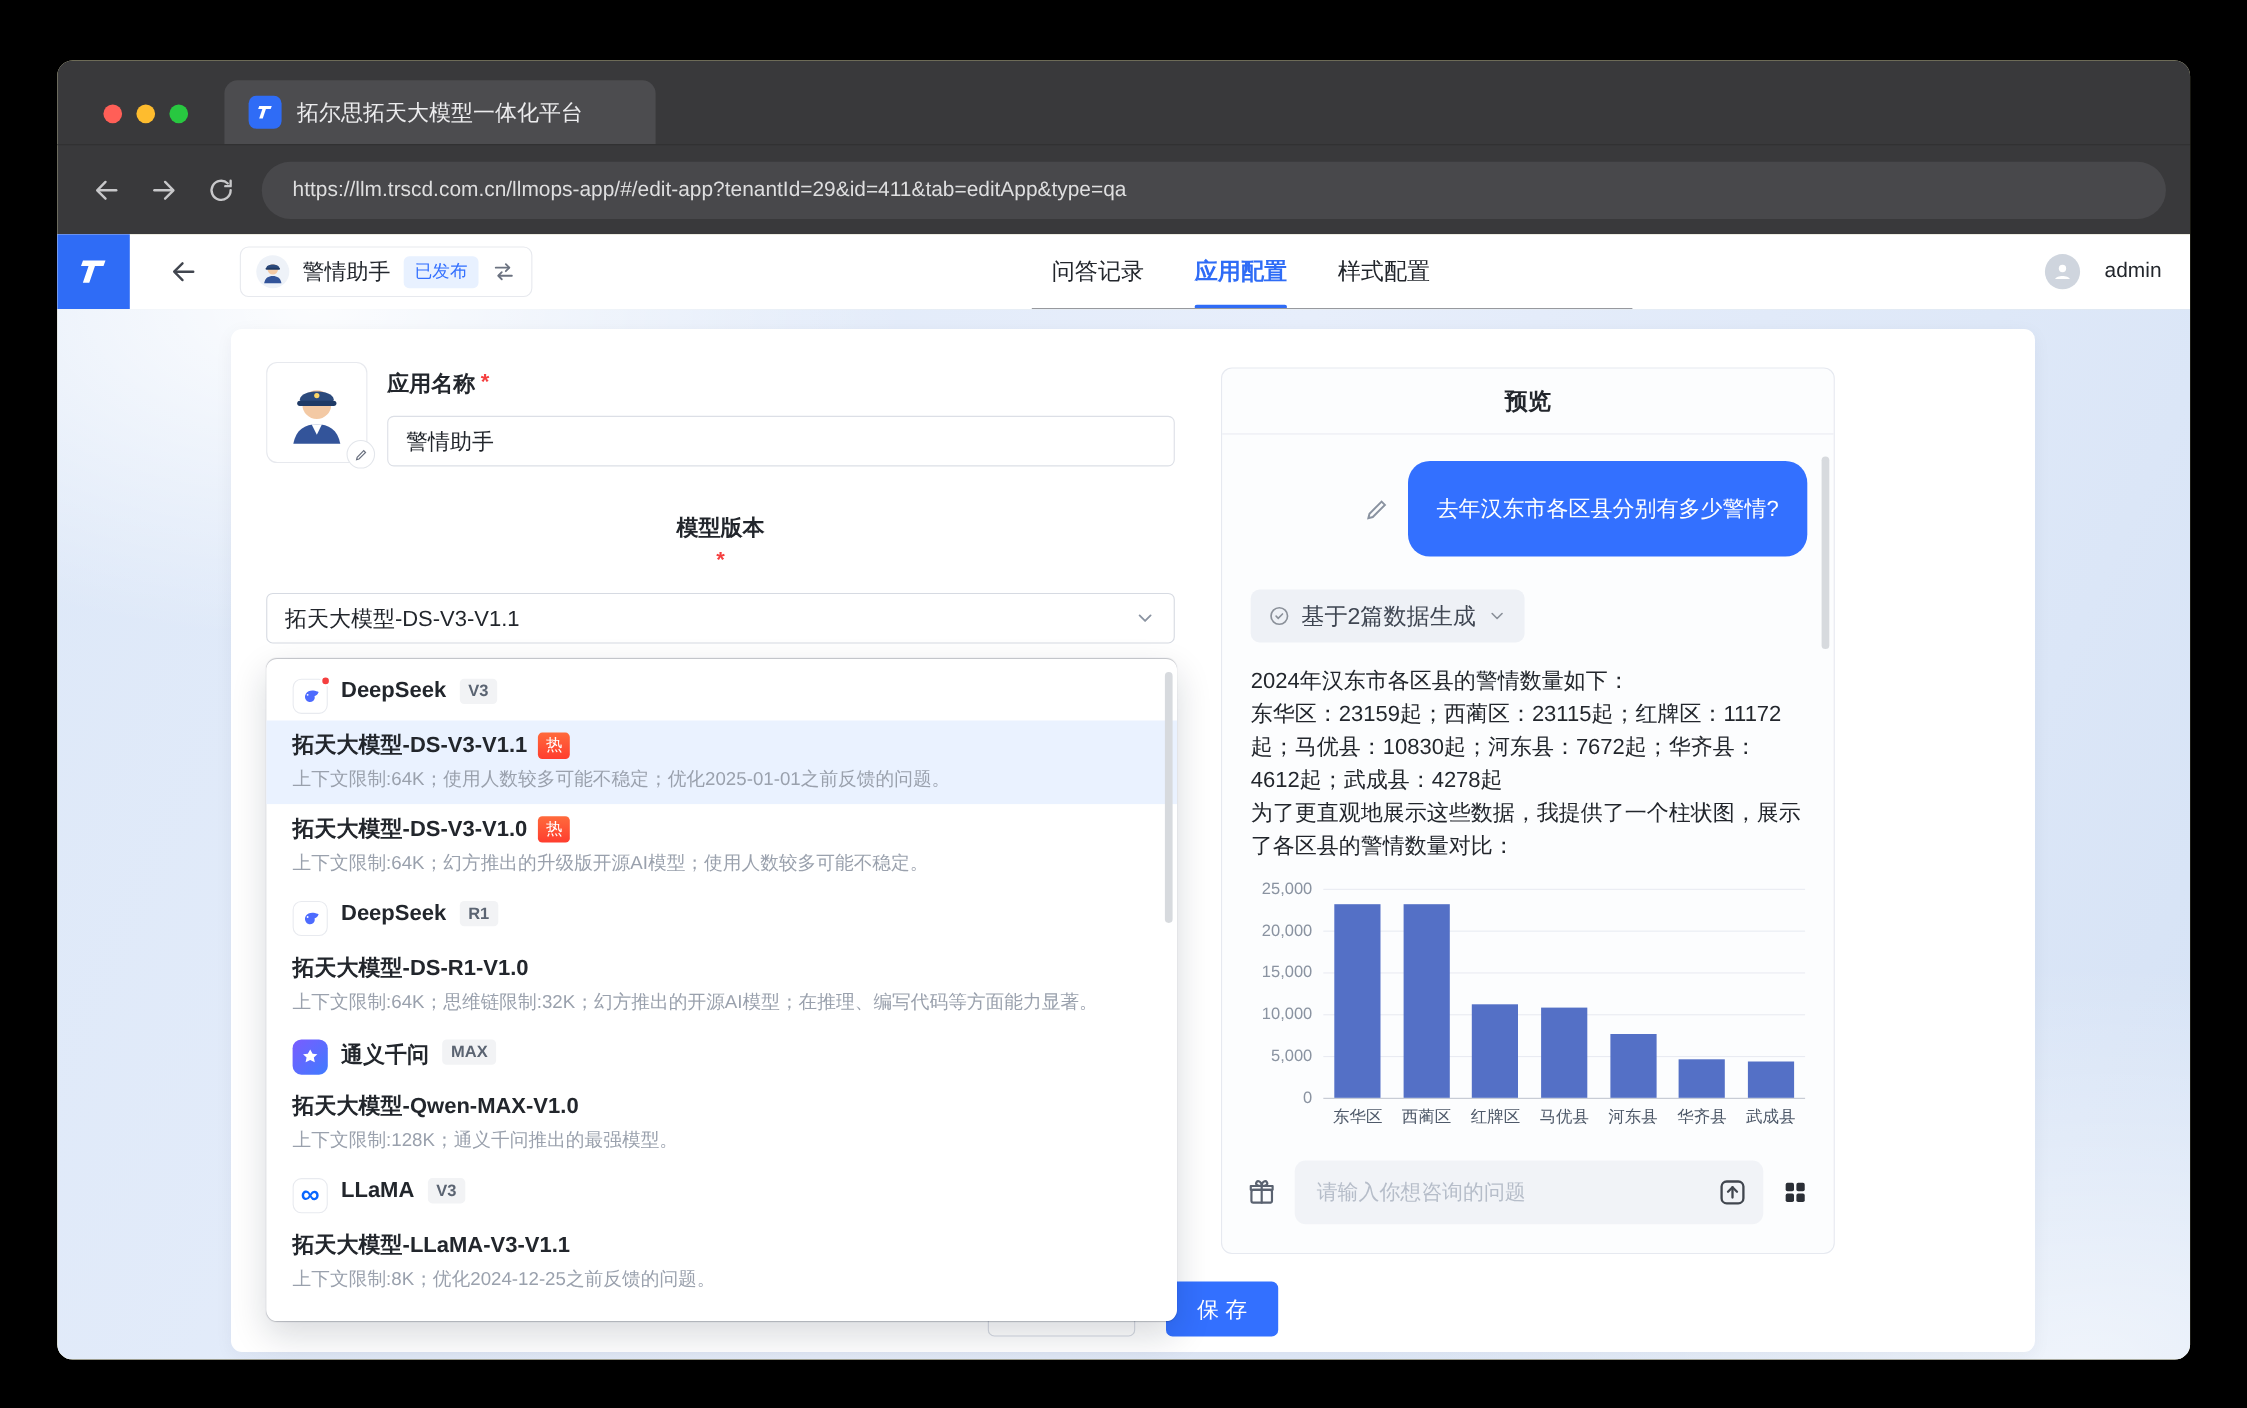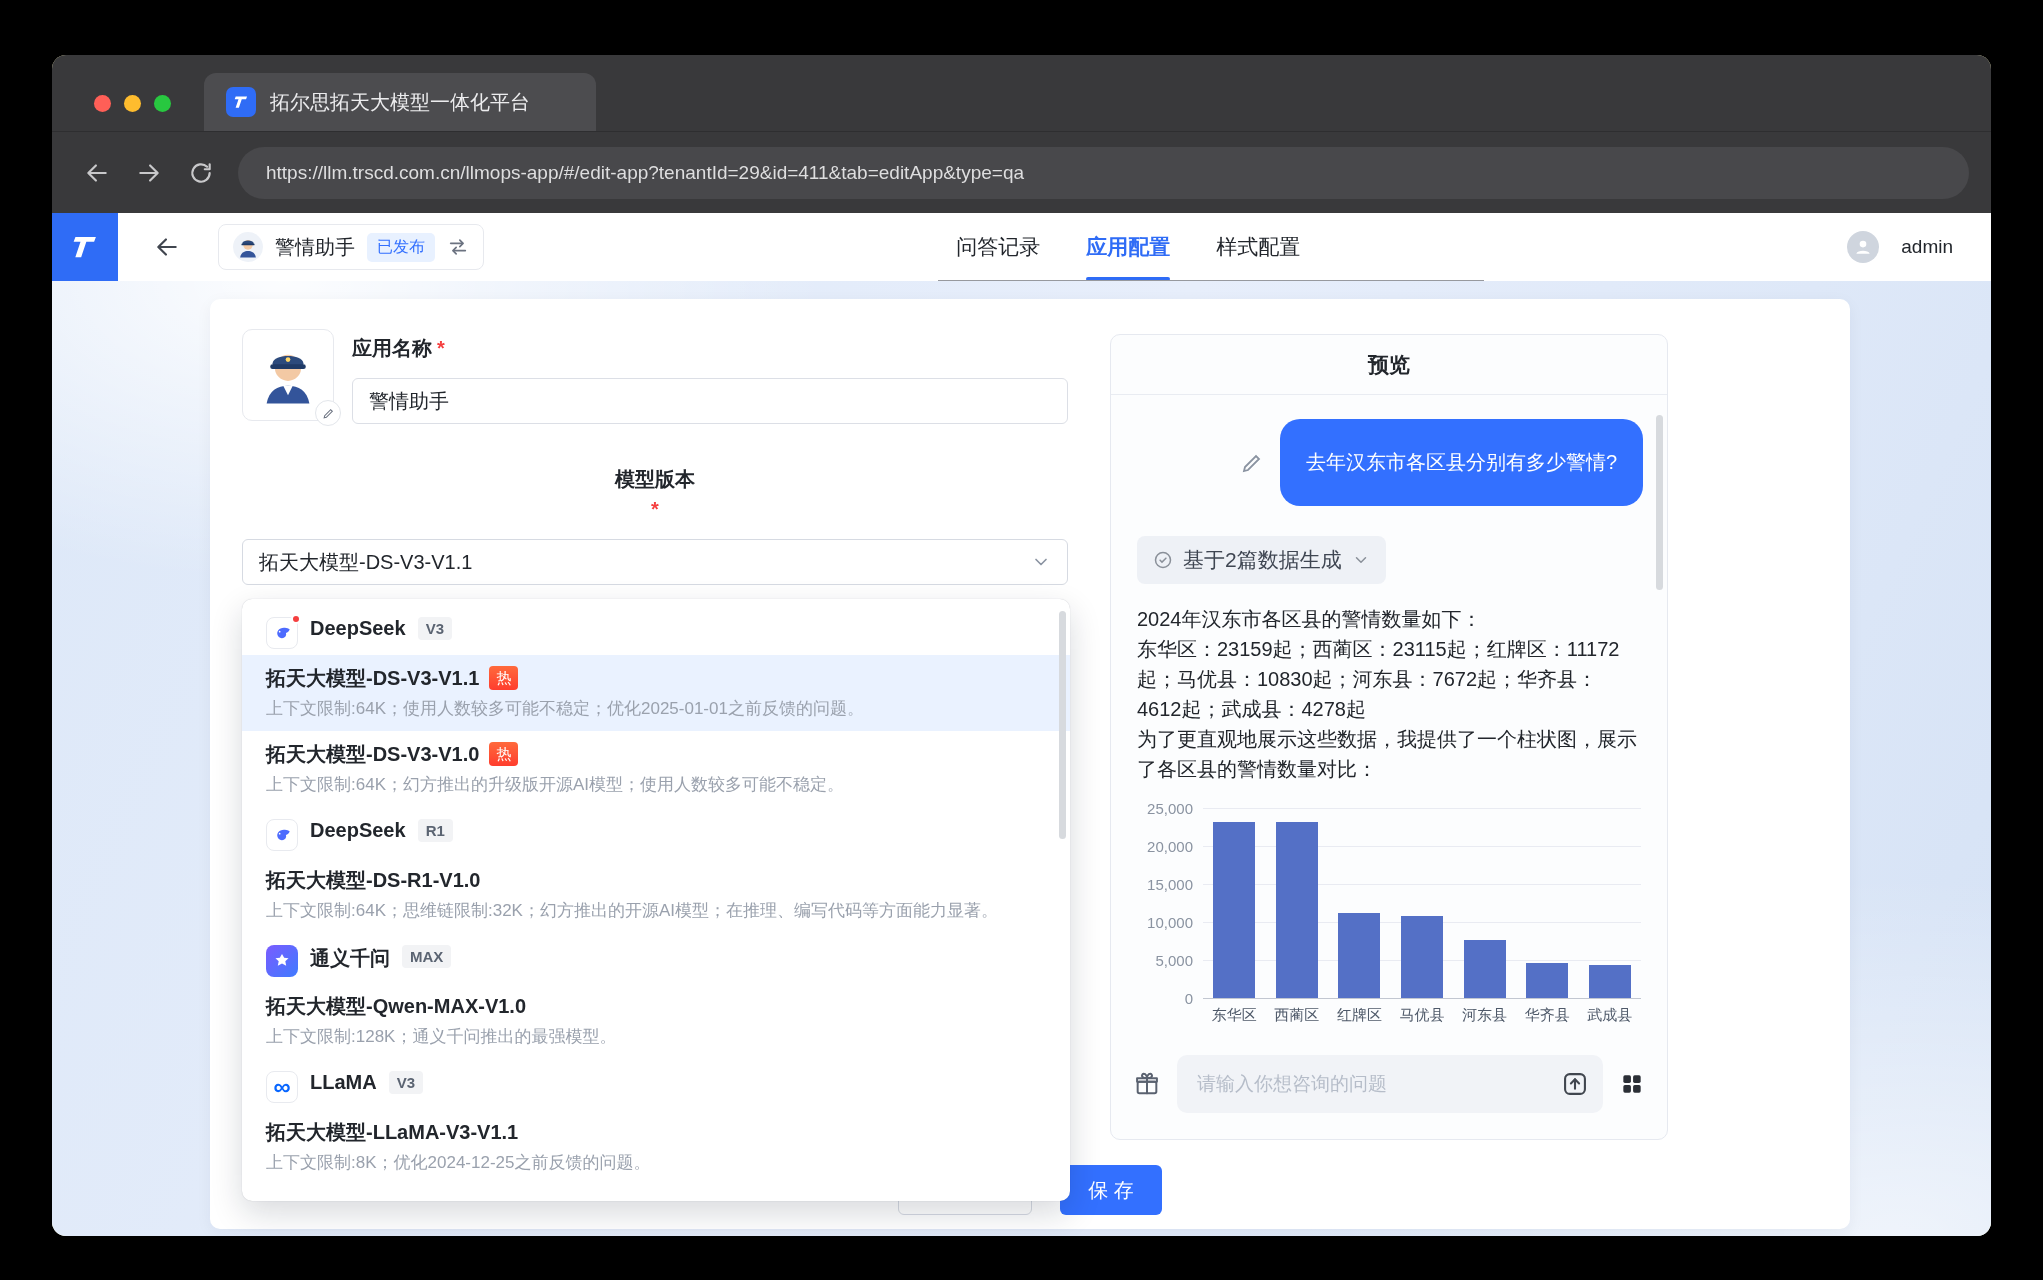--- a/index.html
+++ b/index.html
@@ -34,21 +34,21 @@
   .app-pill { margin-left:38px; height:46px; border:1px solid #e7e9ee; border-radius:8px;
               display:flex; align-items:center; gap:12px; padding:0 14px; background:#fff; }
   .mini-avatar { width:30px; height:30px; border-radius:50%; background:#eef2f8; display:flex; align-items:center; justify-content:center; overflow:hidden; }
   .app-name { font-size:20px; color:#22262c; }
   .pub-badge { background:#e8f1ff; color:#3370ff; font-size:16px; padding:4px 10px; border-radius:5px; }
   .tabs { position:absolute; left:55.5%; transform:translateX(-50%); height:100%; display:flex; gap:46px; align-items:center; font-size:21px; color:#22262c; }
   .navtab { height:100%; display:flex; align-items:center; position:relative; cursor:pointer; white-space:nowrap; }
   .navtab.active { color:#2f6cf6; font-weight:700; }
   .navtab.active::after { content:""; position:absolute; bottom:0; left:0; right:0; height:4px; background:#2f6cf6; border-radius:2px; }
   .nav-line { position:absolute; bottom:0; left:886px; width:546px; height:1px; background:#97999e; }
-  .user { margin-left:auto; margin-right:38px; display:flex; align-items:center; gap:22px; font-size:19px; color:#22262c; cursor:pointer; }
+  .user { margin-left:auto; margin-right:26px; display:flex; align-items:center; gap:22px; font-size:19px; color:#22262c; cursor:pointer; }
   .user-avatar { width:32px; height:32px; border-radius:50%; background:#cfd5de; display:flex; align-items:center; justify-content:center; }
   
   .main { flex:1; position:relative;
     background:
       radial-gradient(900px 500px at 12% 0%, rgba(255,255,255,.9), rgba(255,255,255,0) 60%),
       radial-gradient(1100px 600px at 95% 100%, rgba(255,255,255,.6), rgba(255,255,255,0) 60%),
       linear-gradient(115deg,#dde8f8 0%,#e7eefb 48%,#d5e2f5 100%);
   }
   .card { position:absolute; left:158px; top:18px; width:1640px; height:930px; background:#fff; border-radius:10px;
           box-shadow:0 4px 16px rgba(30,41,59,.05); }

